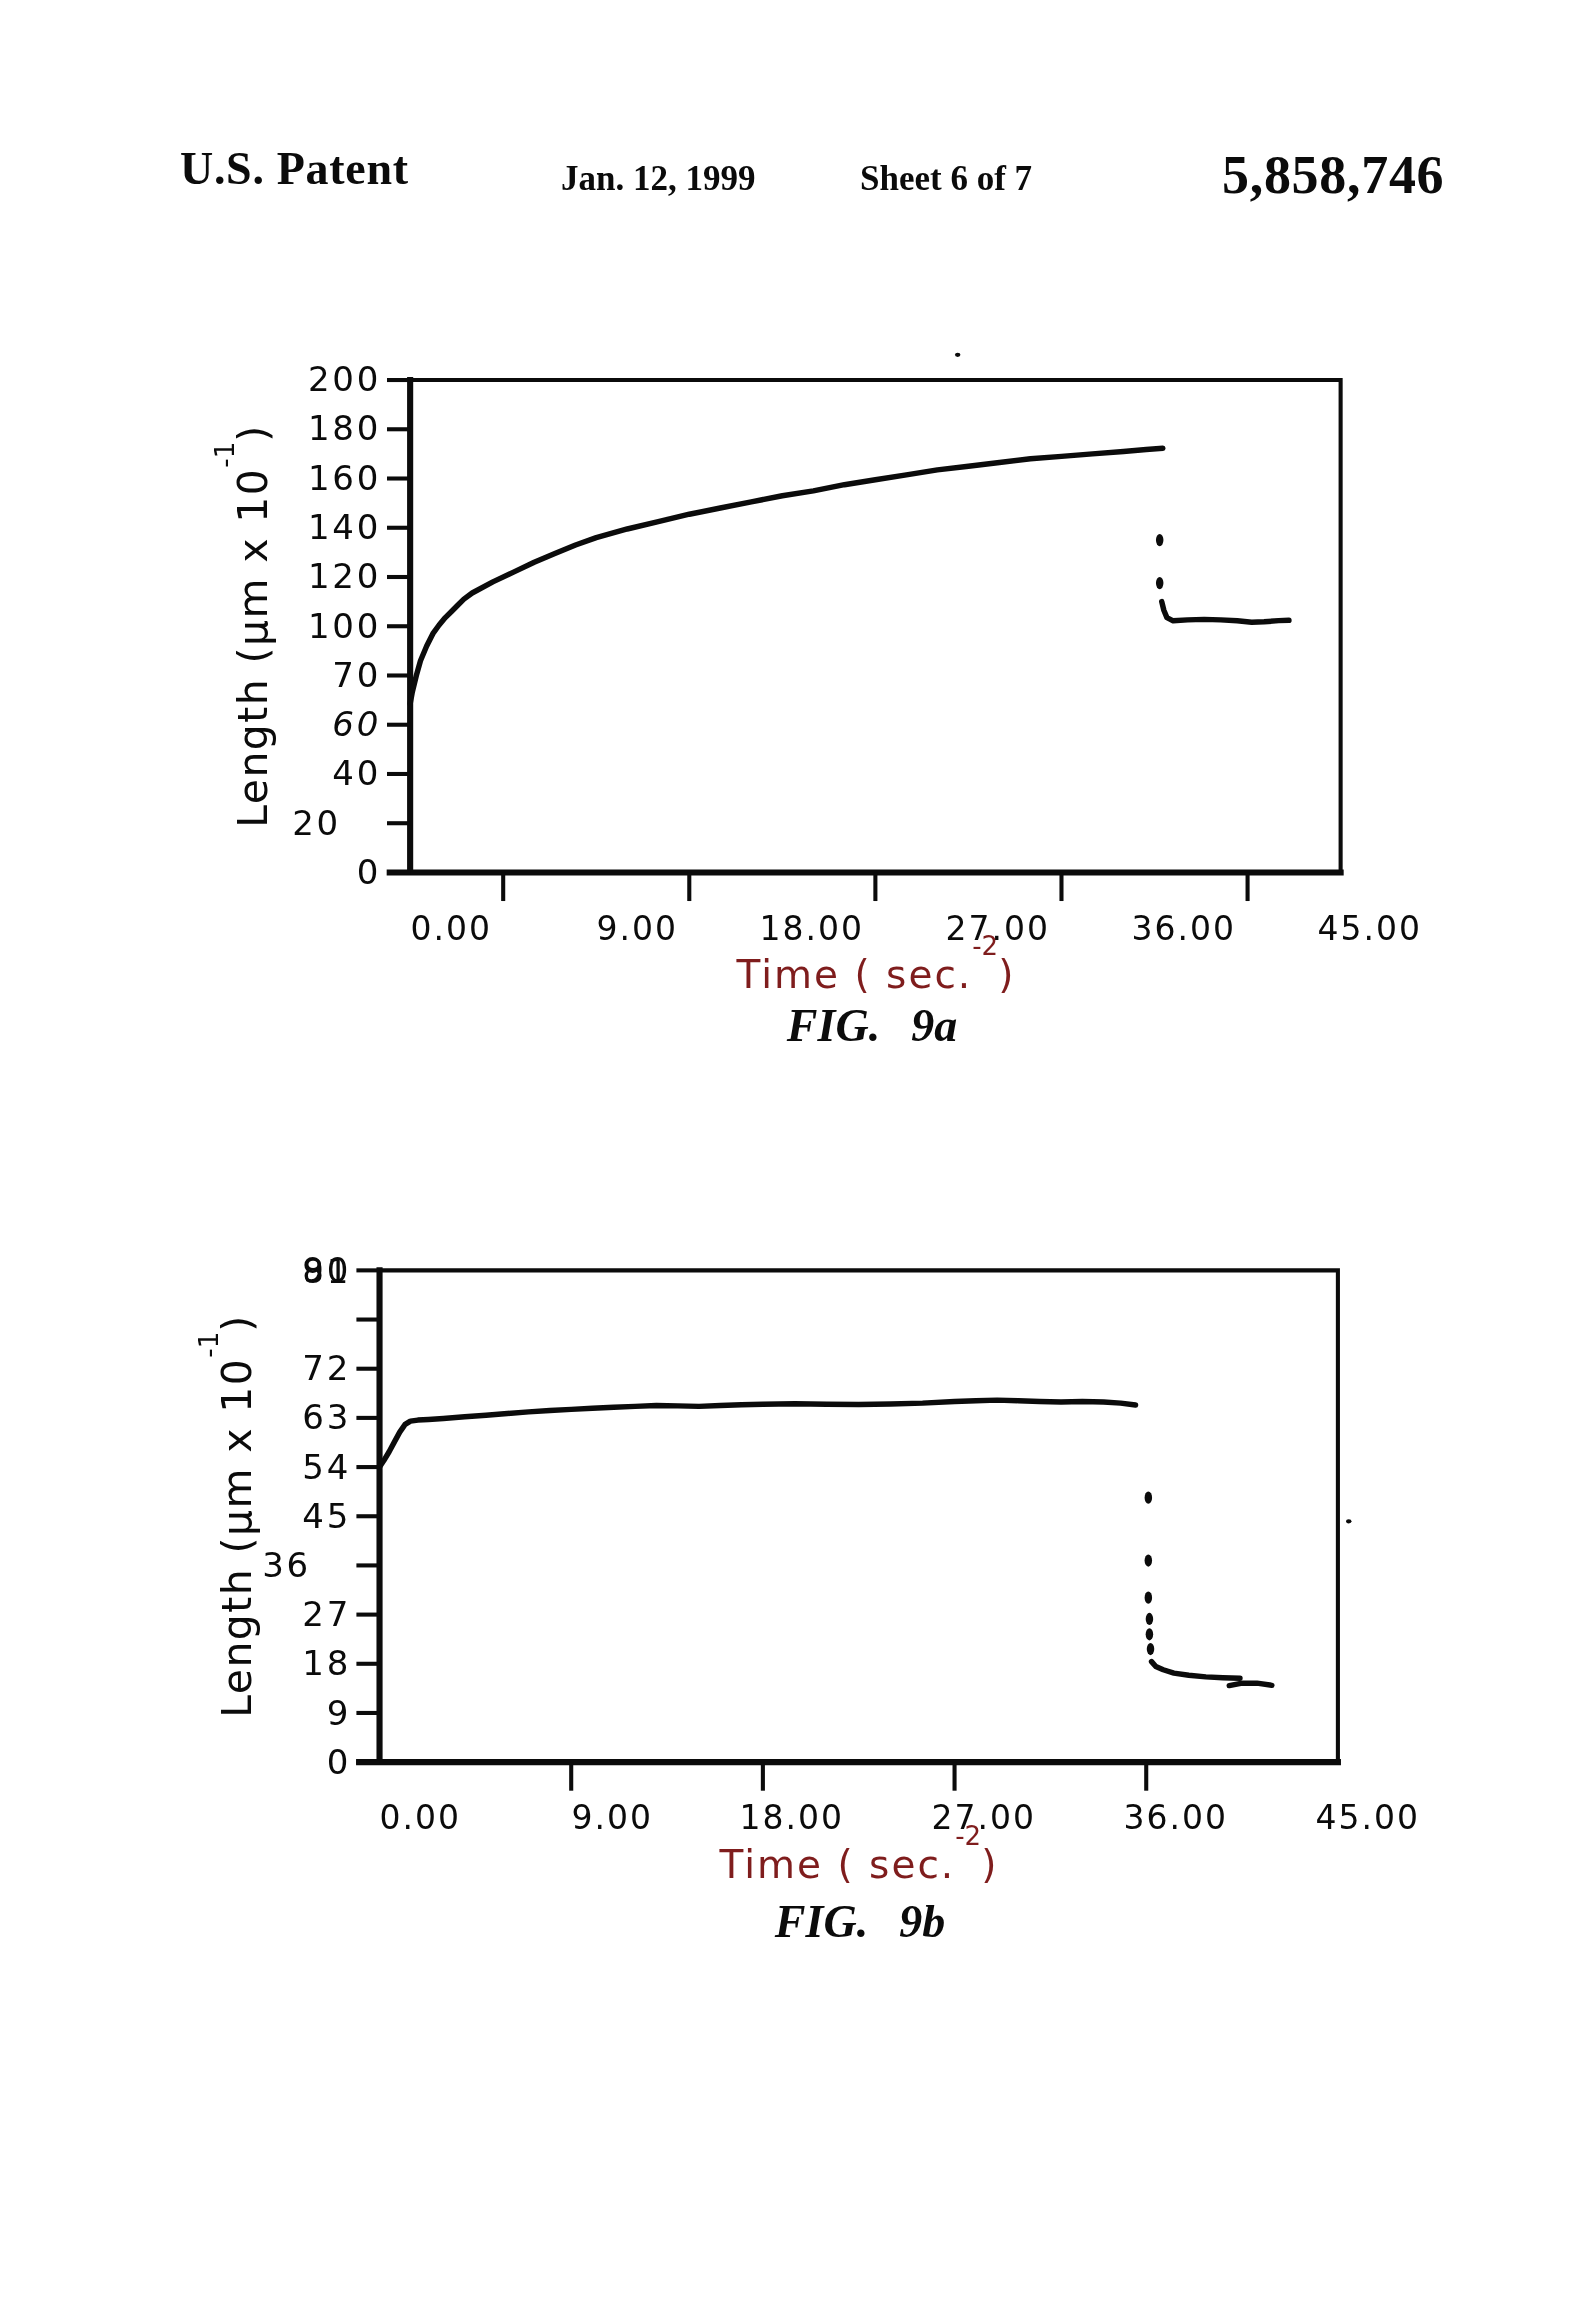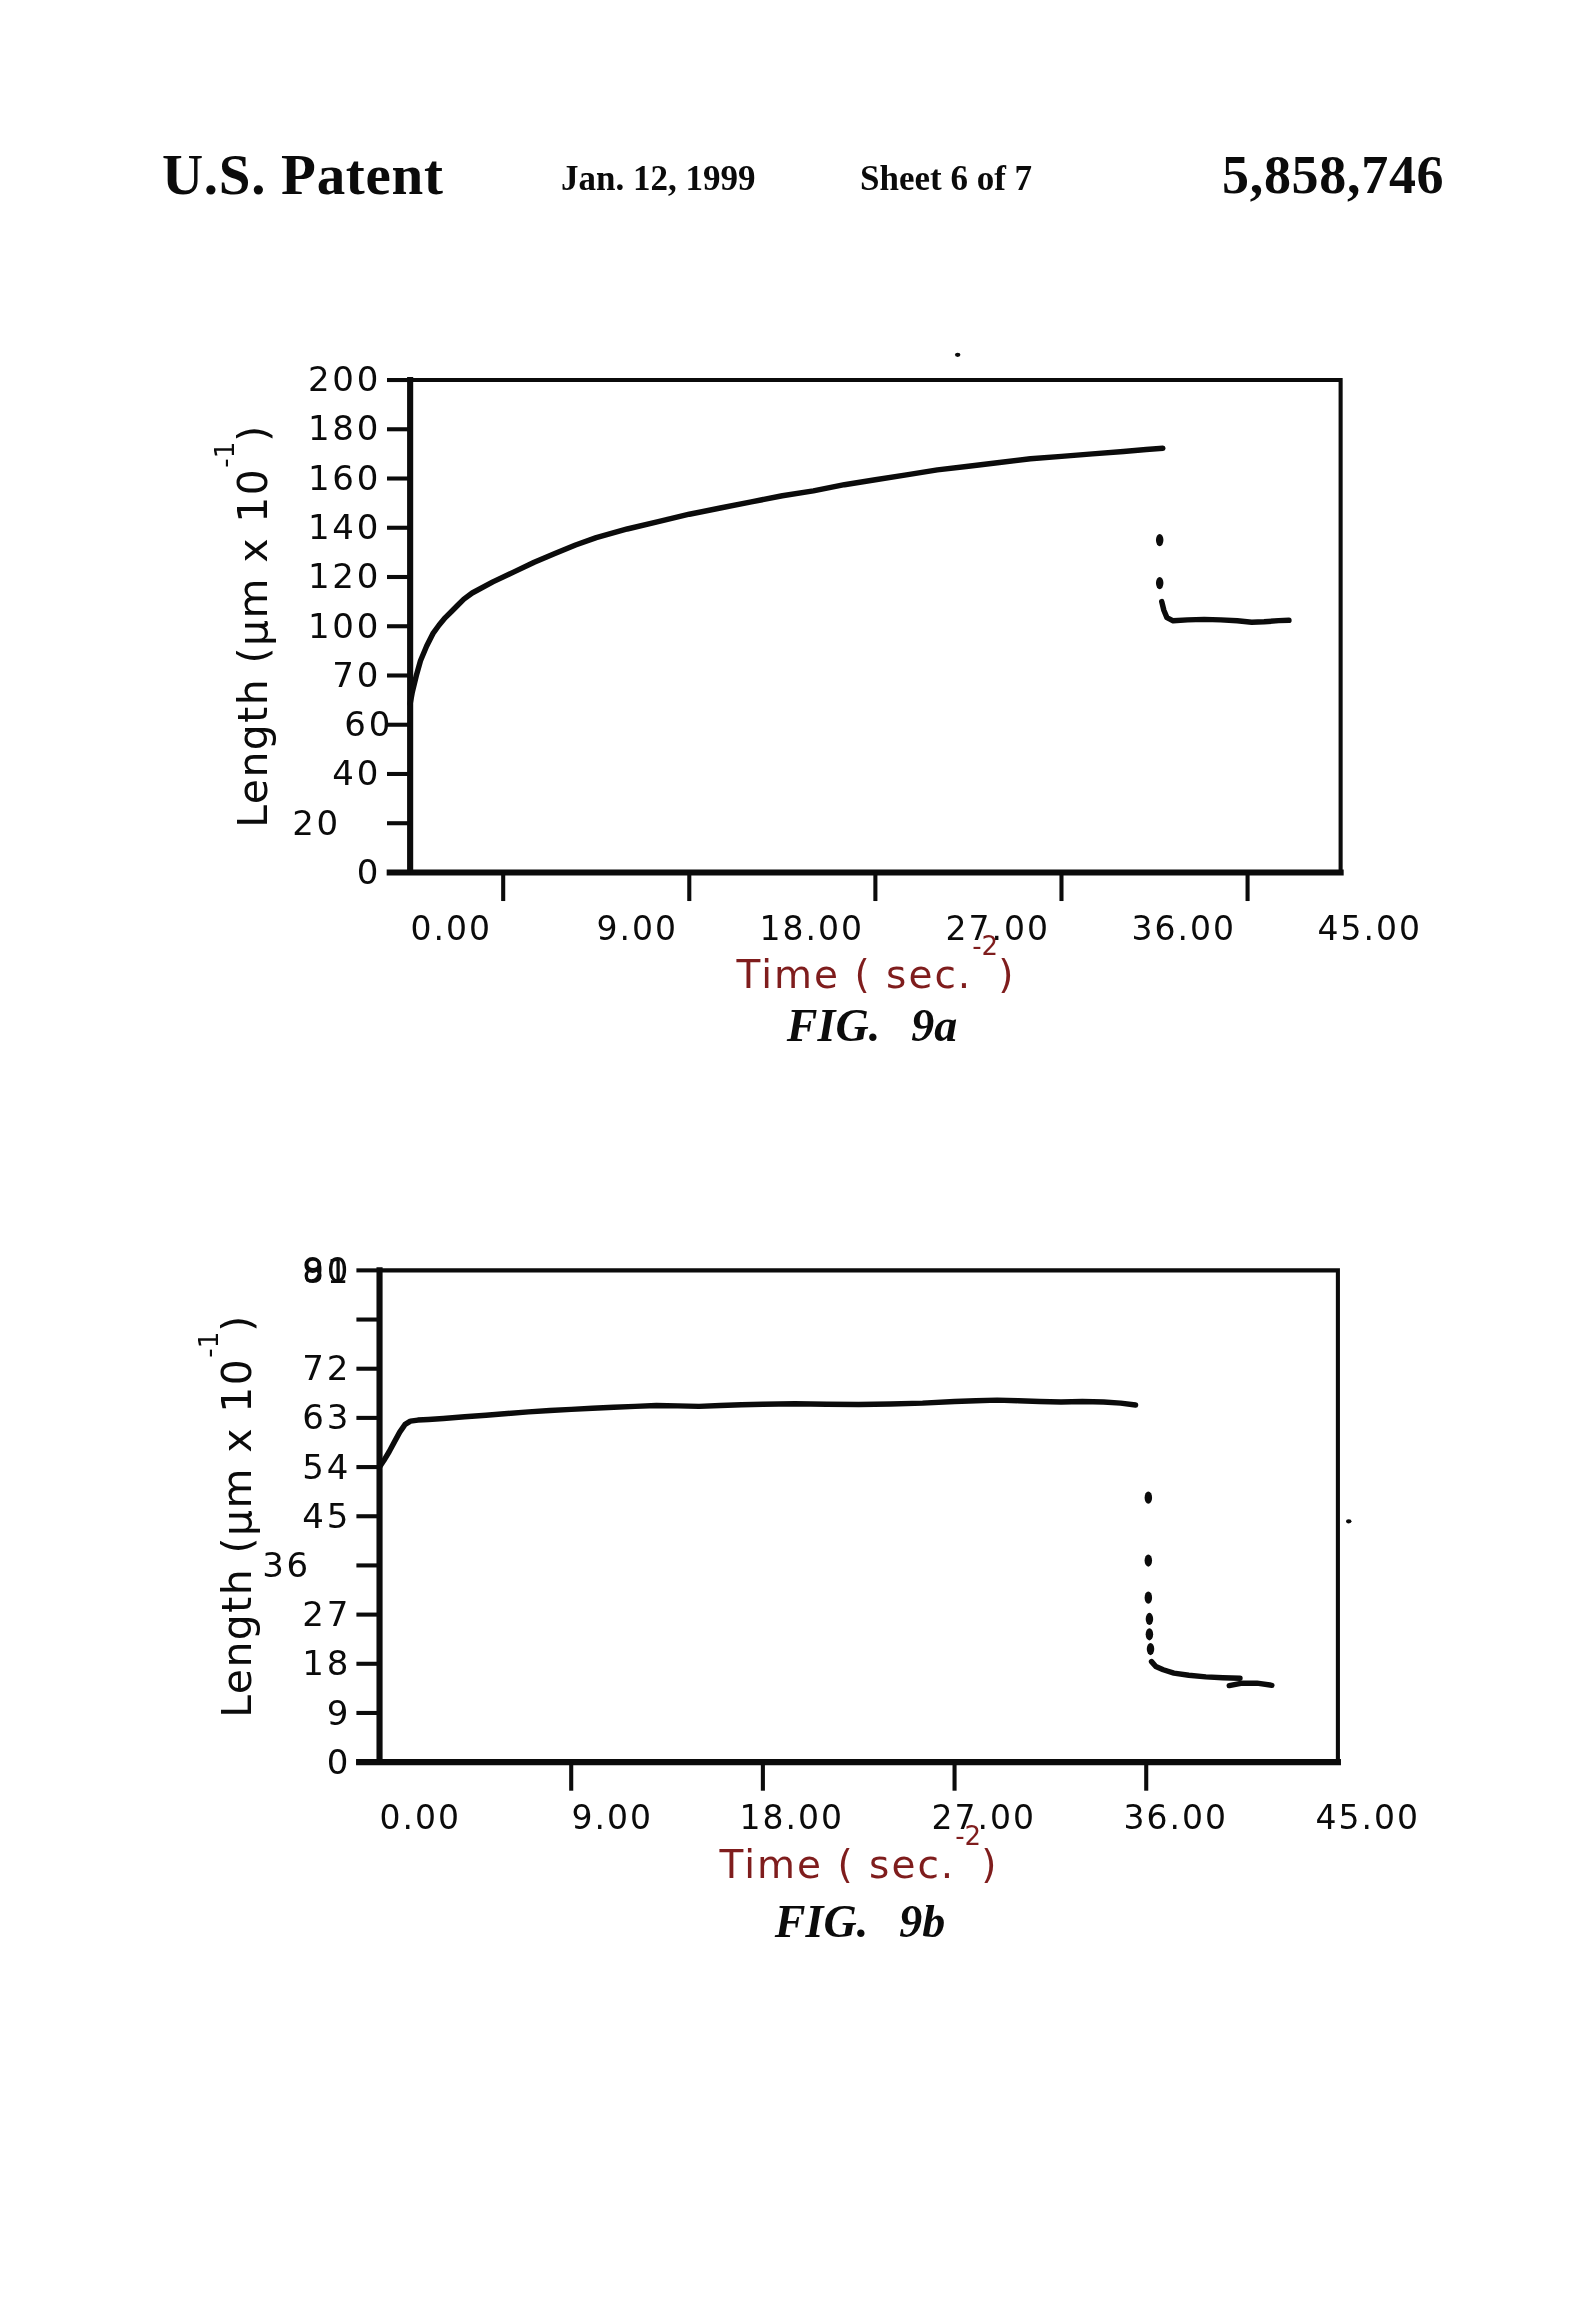--- a/index.html
+++ b/index.html
@@ -1,21 +1,21 @@
 <!DOCTYPE html>
 <html style="font-size:11px"><head>
 <meta charset="utf-8">
 <style>
   html,body{margin:0;padding:0;}
   body{
     width:1578px;height:2319px;position:relative;background:#ffffff;
     font-family:"DejaVu Sans",sans-serif;color:#0b0b0b;overflow:hidden;
   }
   .hdr{position:absolute;white-space:nowrap;font-family:"Liberation Serif",serif;font-weight:bold;color:#0b0b0b;}
-  #header-patent{left:162px;top:142px;font-size:57px;letter-spacing:0.7px;}
+  #header-patent{left:180px;top:142px;font-size:46px;letter-spacing:0.7px;}
   #header-date{left:561px;top:159px;font-size:35px;}
   #header-sheet{left:860px;top:159px;font-size:35px;}
   #header-number{left:1222px;top:144px;font-size:54px;letter-spacing:0.7px;}
 
   #plot-svg{position:absolute;left:0;top:0;}
   .curve{fill:none;stroke:#0b0b0b;stroke-width:8;stroke-linejoin:round;stroke-linecap:round;}
   .axis{stroke:#0b0b0b;stroke-width:9;fill:none;stroke-linecap:square;}
   .boxline{stroke:#0b0b0b;stroke-width:6;fill:none;}
   .tick{stroke:#0b0b0b;stroke-width:6;}
   .dot{fill:#0b0b0b;stroke:none;}
@@ -92,21 +92,21 @@
     <ellipse cx="1689.9" cy="2402.0" rx="5.5" ry="9" class="dot"></ellipse>
     <ellipse cx="1691.5" cy="2423.7" rx="5.5" ry="9" class="dot"></ellipse>
     <ellipse cx="1408" cy="521" rx="4" ry="3" class="dot"></ellipse>
     <ellipse cx="1983" cy="2236" rx="4" ry="3" class="dot"></ellipse>
   </svg>
 
 <div id="labels">
     <div class="ytick-label" style="left: 252px; top: 852px;">0</div>
     <div class="ytick-label" style="left: 252px; top: 803px; text-align: center;">20</div>
     <div class="ytick-label" style="left: 252px; top: 753px;">40</div>
-    <div class="ytick-label" style="left: 264px; top: 704px;">60</div>
+    <div class="ytick-label" style="left: 252px; top: 704px; font-style: italic;">60</div>
     <div class="ytick-label" style="left: 252px; top: 655px;">70</div>
     <div class="ytick-label" style="left: 252px; top: 606px;">100</div>
     <div class="ytick-label" style="left: 252px; top: 556px;">120</div>
     <div class="ytick-label" style="left: 252px; top: 507px;">140</div>
     <div class="ytick-label" style="left: 252px; top: 458px;">160</div>
     <div class="ytick-label" style="left: 252px; top: 408px;">180</div>
     <div class="ytick-label" style="left: 252px; top: 359px;">200</div>
     <div class="xtick-label" style="left: 329px; top: 908px;">0.00</div>
     <div class="xtick-label" style="left: 515px; top: 908px;">9.00</div>
     <div class="xtick-label" style="left: 701px; top: 908px;">18.00</div>

